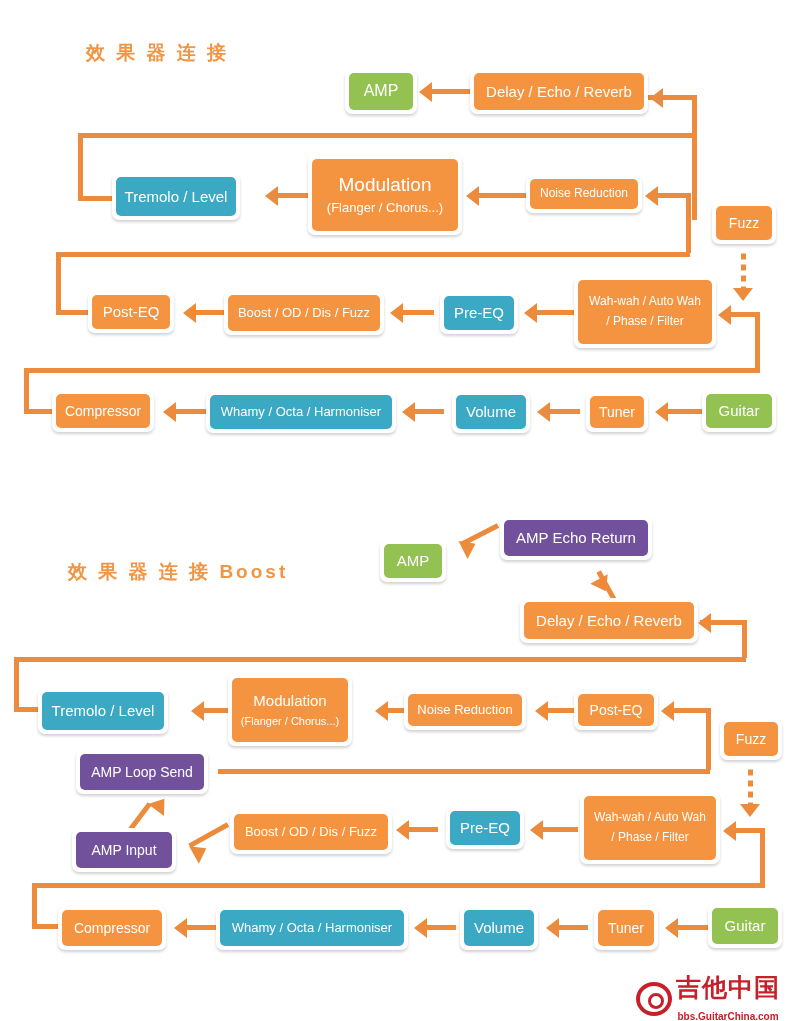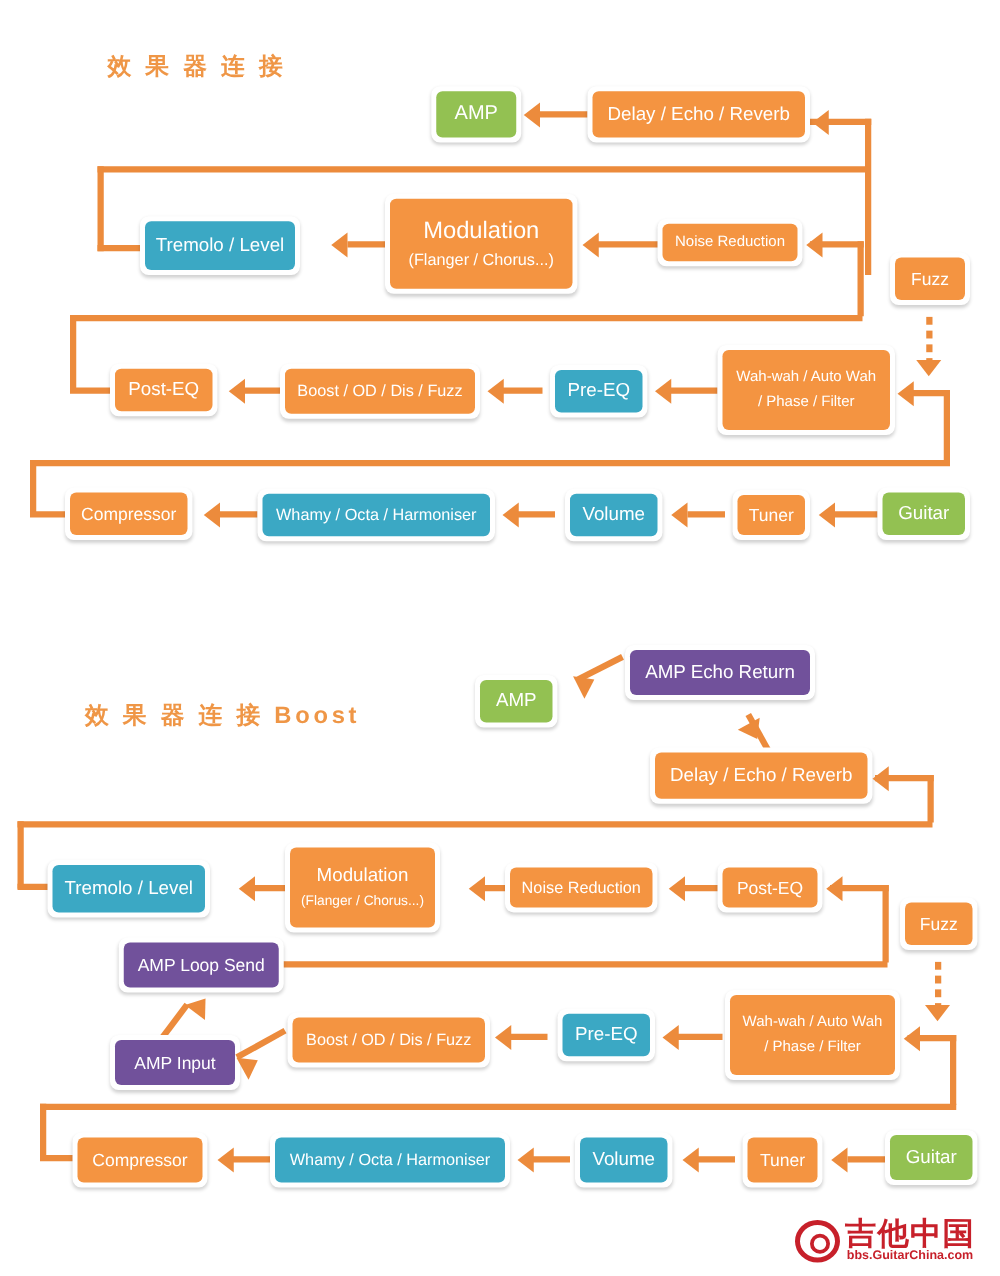--- a/index.html
+++ b/index.html
@@ -45,21 +45,21 @@
            border-right:14px solid #ec8b3c;transform-origin:100% 50%;}
 
   
   .wm{position:absolute;display:flex;align-items:center;}
   .wm-badge{width:36px;height:34px;border-radius:50%;border:4px solid #c7202a;
             box-sizing:border-box;position:relative;margin-right:4px;}
   .wm-badge:after{content:"";position:absolute;left:8px;top:7px;width:16px;height:16px;
             border-radius:50%;border:3px solid #c7202a;box-sizing:border-box;}
   .wm-text{display:flex;flex-direction:column;line-height:1;align-items:center;}
   .wm-cn{color:#c7202a;font-size:25px;font-weight:bold;letter-spacing:1px;}
-  .wm-en{color:#c7202a;font-size:10px;font-weight:bold;letter-spacing:0px;margin-top:0;}
+  .wm-en{color:#c7202a;font-size:10px;font-weight:bold;letter-spacing:0px;margin-top:12px;}
 </style>
 </head>
 <body>
 
 <div id="stage">
 
   <div class="title" style="left:86px;top:40px;font-size:19px;">效 果 器 连 接</div>
 
   <div class="line linev" style="left:692px;top:95px;height:125px;"></div>
   <div class="line lineh" style="left:648px;top:95px;width:49px;"></div>
@@ -286,30 +286,30 @@
     <div class="inner">
         <span class="l1" style="font-size:14px;">Fuzz</span>
       </div>
   </div>
 
   <div class="dash" style="left:748px;top:766px;height:40px;"></div>
   <div class="arrow arrow-d" style="left:740px;top:804px;"></div>
 
   <div class="line lineh" style="left:218px;top:769px;width:492px;"></div>
 
-  <div class="node purple" style="left:95px;top:750px;width:132px;height:44px;">
+  <div class="node purple" style="left:76px;top:750px;width:132px;height:44px;">
     <div class="inner">
         <span class="l1" style="font-size:14px;">AMP Loop Send</span>
       </div>
   </div>
 
   <div class="diag" style="left:128px;top:830px;width:36px;transform:rotate(-53deg);"></div>
   <div class="diagtip" style="left:142px;top:800px;transform:rotate(-53deg) scaleX(-1);"></div>
 
-  <div class="node purple" style="left:88px;top:828px;width:104px;height:44px;">
+  <div class="node purple" style="left:72px;top:828px;width:104px;height:44px;">
     <div class="inner">
         <span class="l1" style="font-size:14px;">AMP Input</span>
       </div>
   </div>
 
   <div class="diag" style="left:228px;top:822px;width:44px;transform:rotate(151deg);"></div>
   <div class="diagtip" style="left:180px;top:845px;transform:rotate(151deg);"></div>
 
   <div class="node orange" style="left:230px;top:810px;width:162px;height:44px;">
     <div class="inner">

